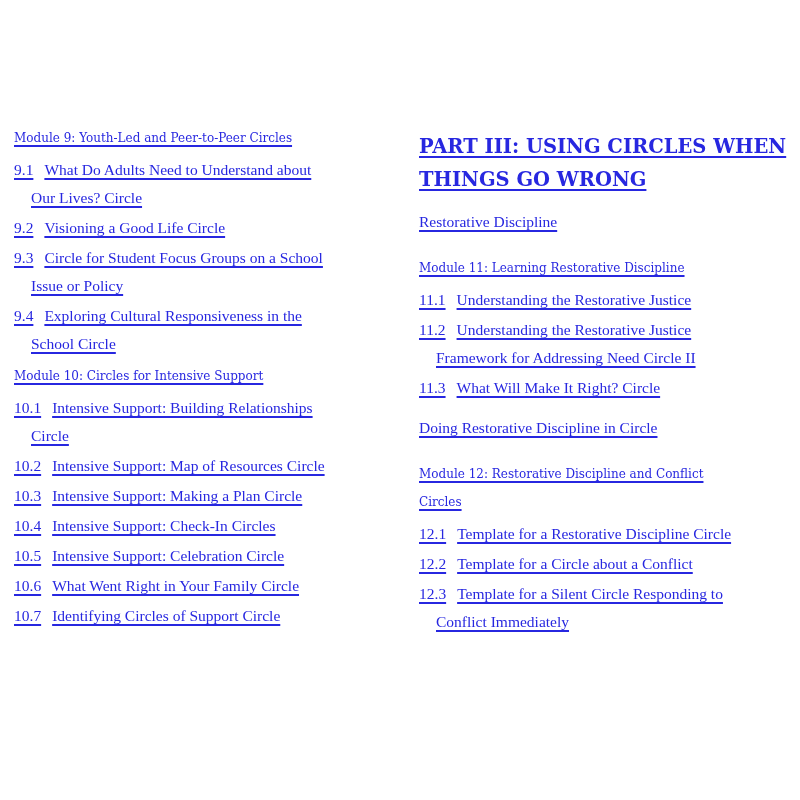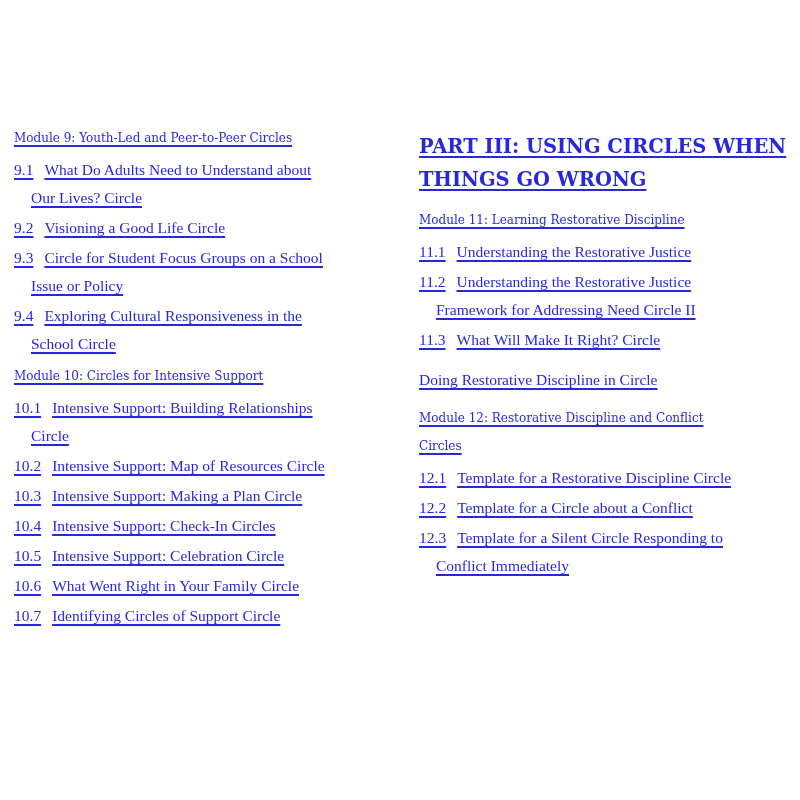--- a/index.html
+++ b/index.html
@@ -31,21 +31,21 @@
   .ln, .num { white-space: nowrap; }
   .num { padding-right: 11px; }
 
   .mod-heading {
     font-size: 12px;
     font-weight: normal;
     line-height: 28px;
     margin: 0 0 4px 0;
   }
   .mod-heading.spaced { margin-top: 4px; }
-  .mod-heading.spaced-r { margin-top: 10px; }
+  .mod-heading.spaced-r { margin-top: 18px; }
 
   .entry {
     font-size: 15.5px;
     line-height: 28px;
     margin: 0 0 2px 0;
     padding-left: 17px;
     text-indent: -17px;
     font-family: Liberation Serif, serif;
   }
   .standalone { margin-top: 12px; }
@@ -117,20 +117,23 @@
     </div>
 
   </div>
 
   <div class="col-right">
 
     <div class="part-heading">
       <a class="lnk"><span class="ln">PART III: USING CIRCLES WHEN</span><br><span class="ln">THINGS GO WRONG</span></a>
     </div>
 
+    <div class="entry standalone">
+      <a class="lnk"><span class="ln">Restorative Discipline</span></a>
+    </div>
 
     <div class="mod-heading spaced-r">
       <a class="lnk"><span class="ln">Module 11: Learning Restorative Discipline</span></a>
     </div>
 
     <div class="entry">
       <a class="lnk"><span class="num">11.1</span><span class="ln">Understanding the Restorative Justice</span><br></a>
     </div>
 
     <div class="entry">

